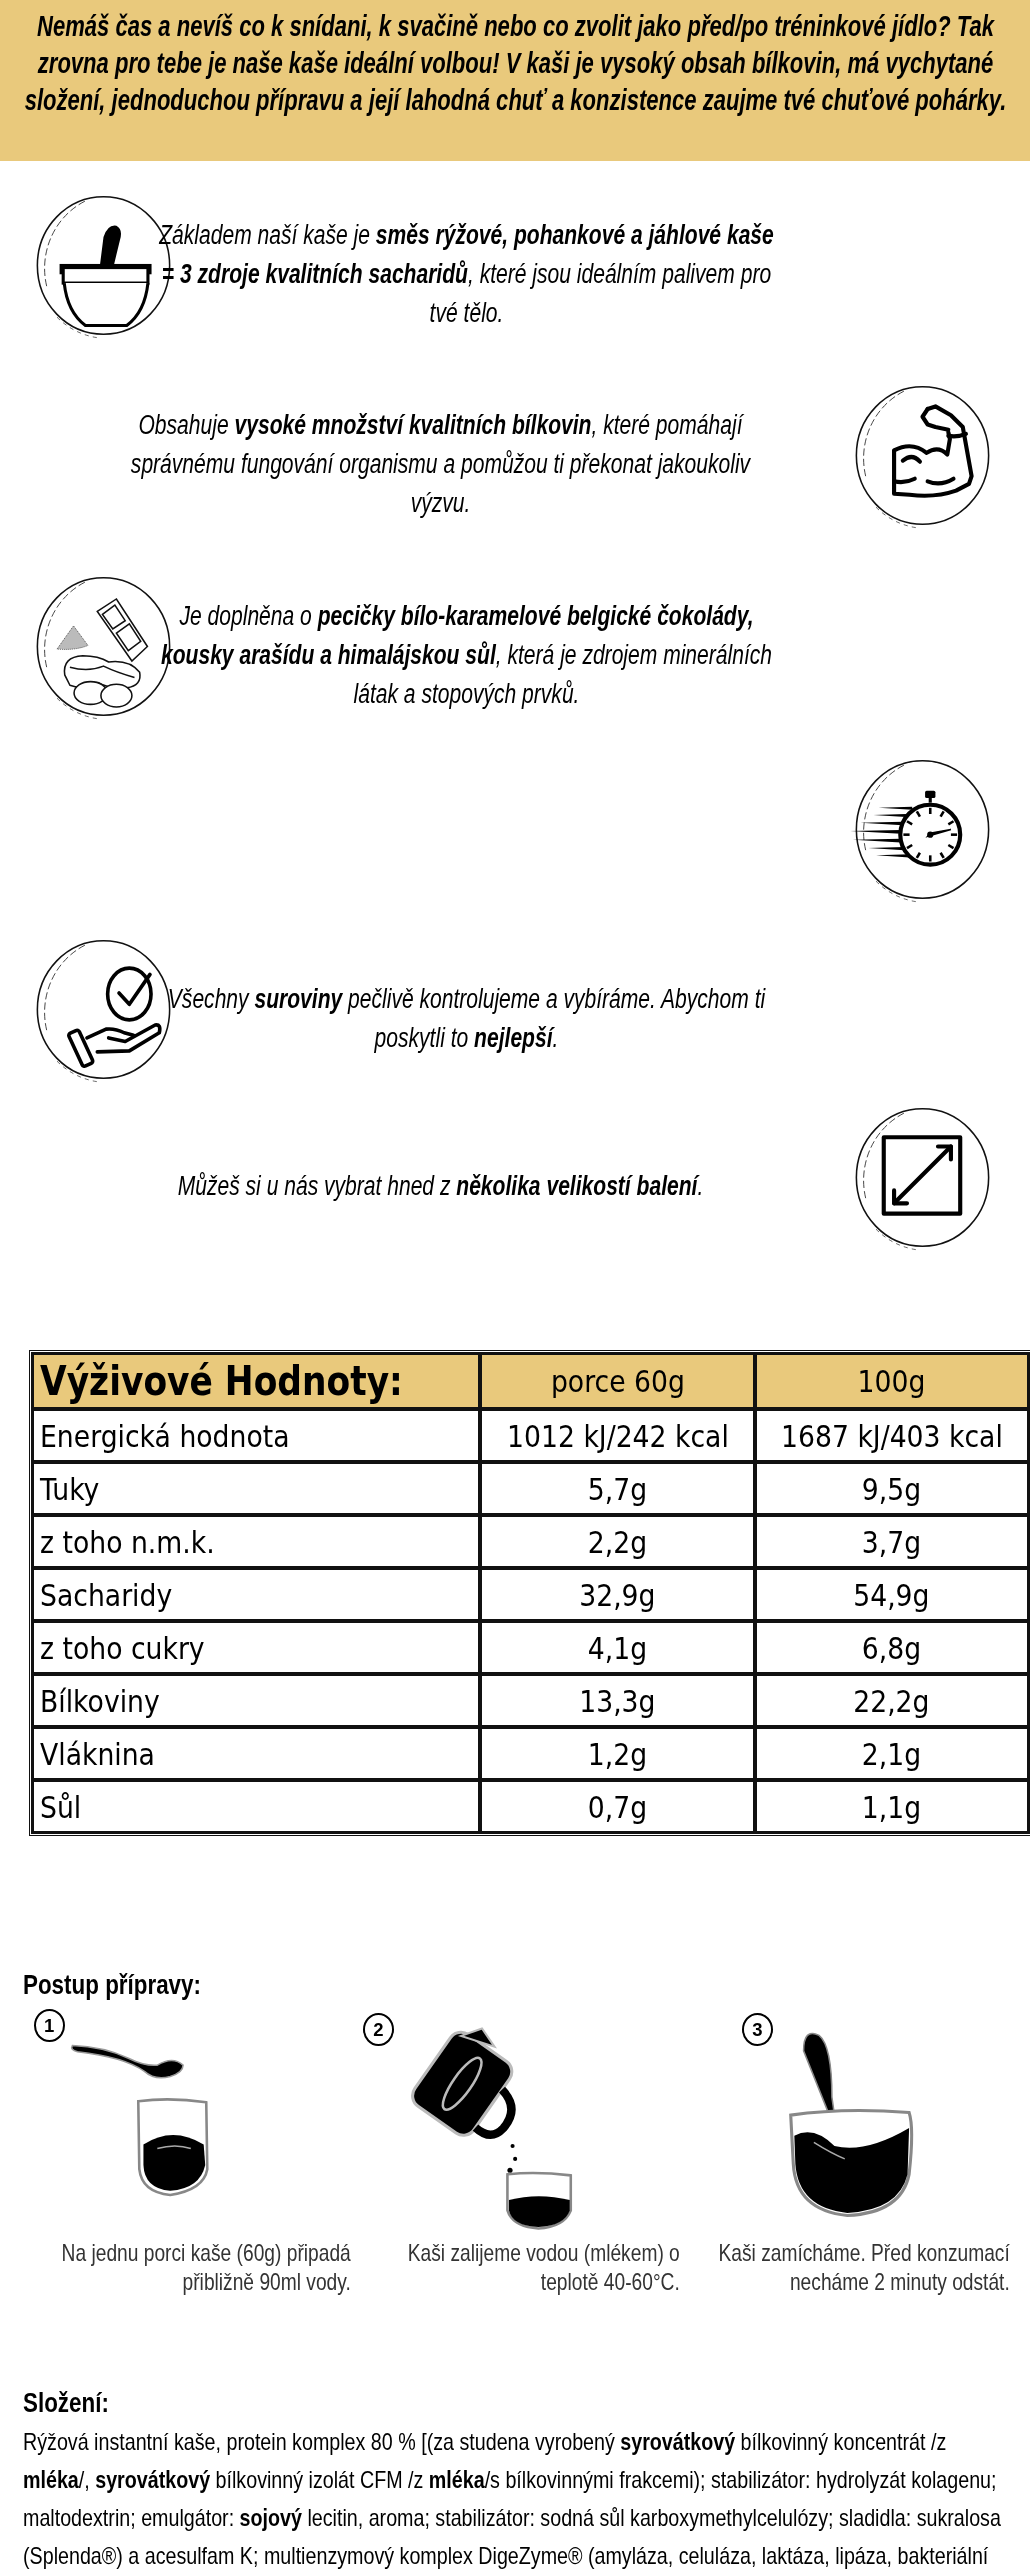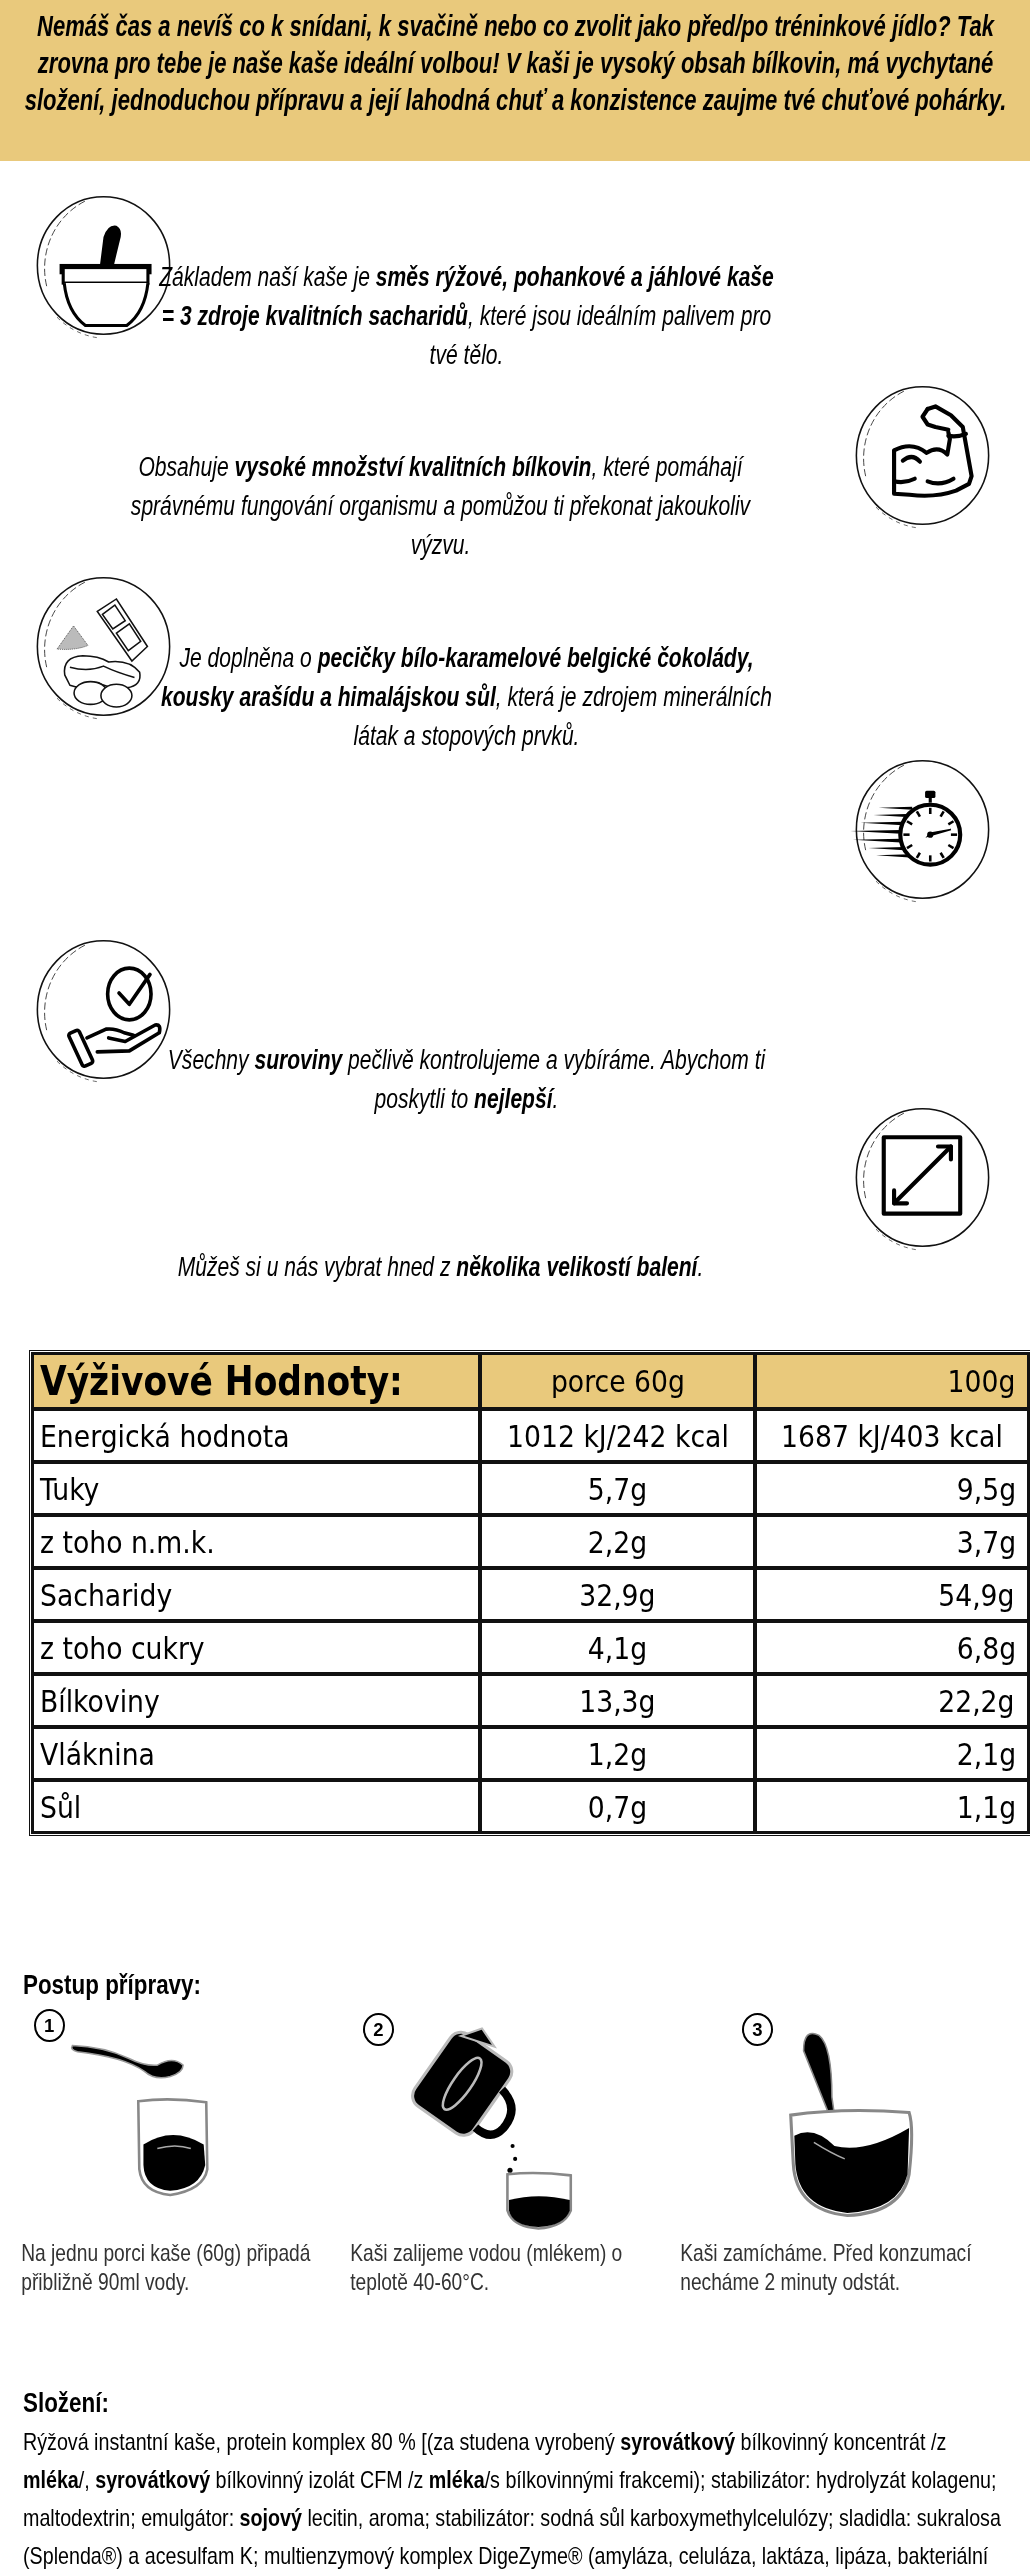--- a/index.html
+++ b/index.html
@@ -10,52 +10,52 @@
   .hero { position:absolute; left:0; top:0; width:1030px; height:161px; background:#E9C97C;padding-left:12px; }
   .hero-text { position:absolute; left:0; top:8.2px; width:1030px; text-align:center;
     font-weight:bold; font-style:italic; font-size:29px; line-height:37px; }
   .hero-text .inner { display:inline-block; width:1309px; transform:scaleX(0.76); transform-origin:center top; margin-left:-139px; }
 
   
   .feature { position:absolute; left:0; width:1030px; height:185px; }
   .feature .icon { position:absolute; width:155px; height:155px; top:10.3px; }
   .feature .icon.left { left:26px; }
   .feature .icon.right { left:845px; }
-  .feature .text { position:absolute; top:12px; height:185px; display:flex; align-items:flex-end; justify-content:center;
+  .feature .text { position:absolute; top:4px; height:185px; display:flex; align-items:center; justify-content:center;
     text-align:center; font-style:italic; font-size:27px; line-height:39px; }
   .feature .text .inner { display:block; transform:scaleX(0.78); transform-origin:center center; }
   .feature.icon-left .text { left:160px; width:711px; }
   .feature.icon-right .text { left:134px; width:711px; }
   .feature .text .inner { width:907px; margin-left:-98px; }
 
   
   .nutri { position:absolute; left:29px; top:1350px; width:984px; border-collapse:separate; border-spacing:0;
     border:3.1px double #111; font-family:"DejaVu Sans", sans-serif; }
   .nutri td { border:2.6px double #111; height:49px; padding:0 6.2px; font-size:31px; white-space:nowrap; }
   .nutri tr.head td { background:#E9C97C; height:52px; }
   .nutri td.label { width:355px; text-align:left; }
   .nutri td.val { width:258px; text-align:center; }
-  .nutri td.val2 { width:268px; text-align:right; }
+  .nutri td.val2 { width:268px; text-align:center; }
   .nutri .cx { display:inline-block; transform:scaleX(0.86); transform-origin:left center; }
   .nutri td.val .cx, .nutri td.val2 .cx { transform-origin:center center; }
   .nutri tr.head td.label { font-weight:bold; font-size:41px; }
   .nutri tr.head td.label .cx { transform:scaleX(0.84); }
 
   
   .sec { position:absolute; left:23px; width:994px; }
   .sec-title { font-weight:bold; font-size:28px; line-height:36px; display:inline-block; transform:scaleX(0.8); transform-origin:left top; }
   .sec-body { font-size:24px; line-height:38px; width:1211px; transform:scaleX(0.82); transform-origin:left top; }
   .sec-body b { font-weight:bold; }
 
   
   .step { position:absolute; top:2009px; width:330px; height:361px; }
   .step .num { position:absolute; width:27px; height:29px; border:2.6px solid #000; border-radius:50%;
     font-weight:bold; font-size:18.5px; line-height:29px; text-align:center; }
   .step .art { position:absolute; }
-  .step .cap { position:absolute; top:229px; left:0; width:330px; text-align:left; color:#333;
+  .step .cap { position:absolute; top:229px; left:0; width:330px; text-align:right; color:#333;
     font-size:24px; line-height:29px; }
   .step .cap .inner { display:block; width:412px; margin-left:-41px; transform:scaleX(0.8); transform-origin:center top; }
 </style>
 </head>
 <body>
 
 <section class="hero">
   <div class="hero-text">
     <span class="inner">Nemáš čas a nevíš co k snídani, k svačině nebo co zvolit jako před/po tréninkové jídlo? Tak zrovna pro tebe je naše kaše ideální volbou! V kaši je vysoký obsah bílkovin, má vychytané složení, jednoduchou přípravu a její lahodná chuť a konzistence zaujme tvé chuťové pohárky.</span>
   </div>

